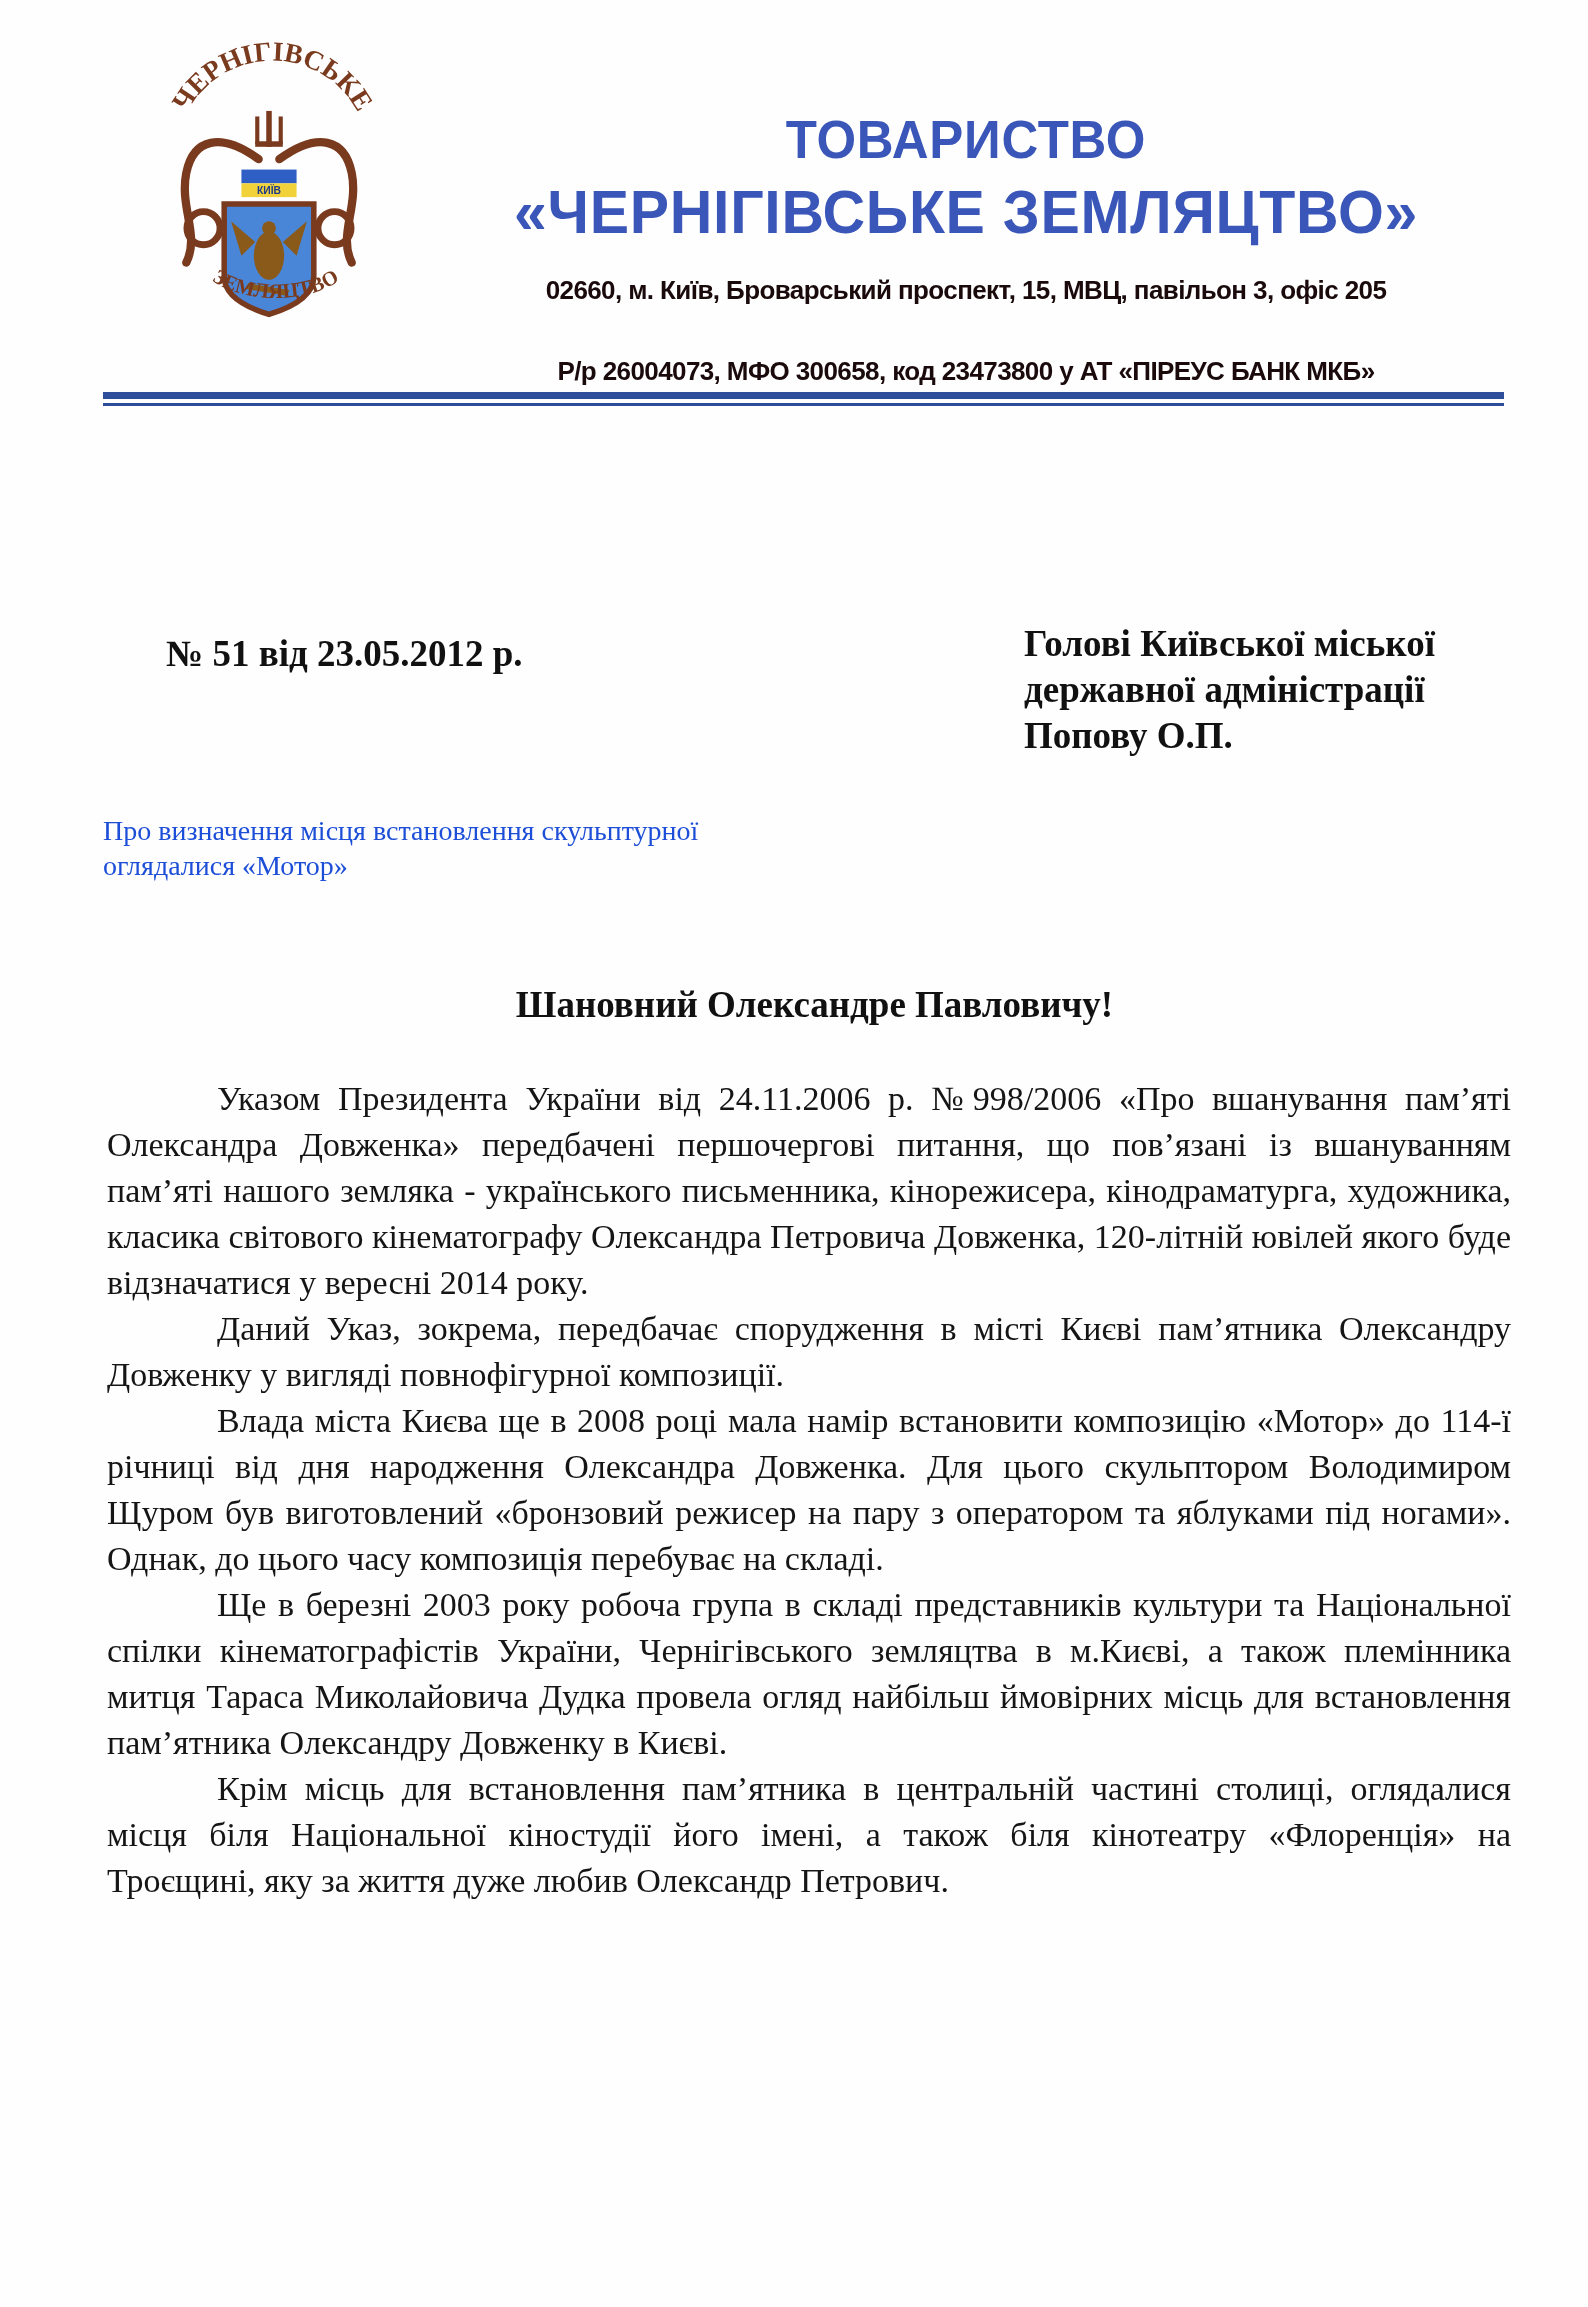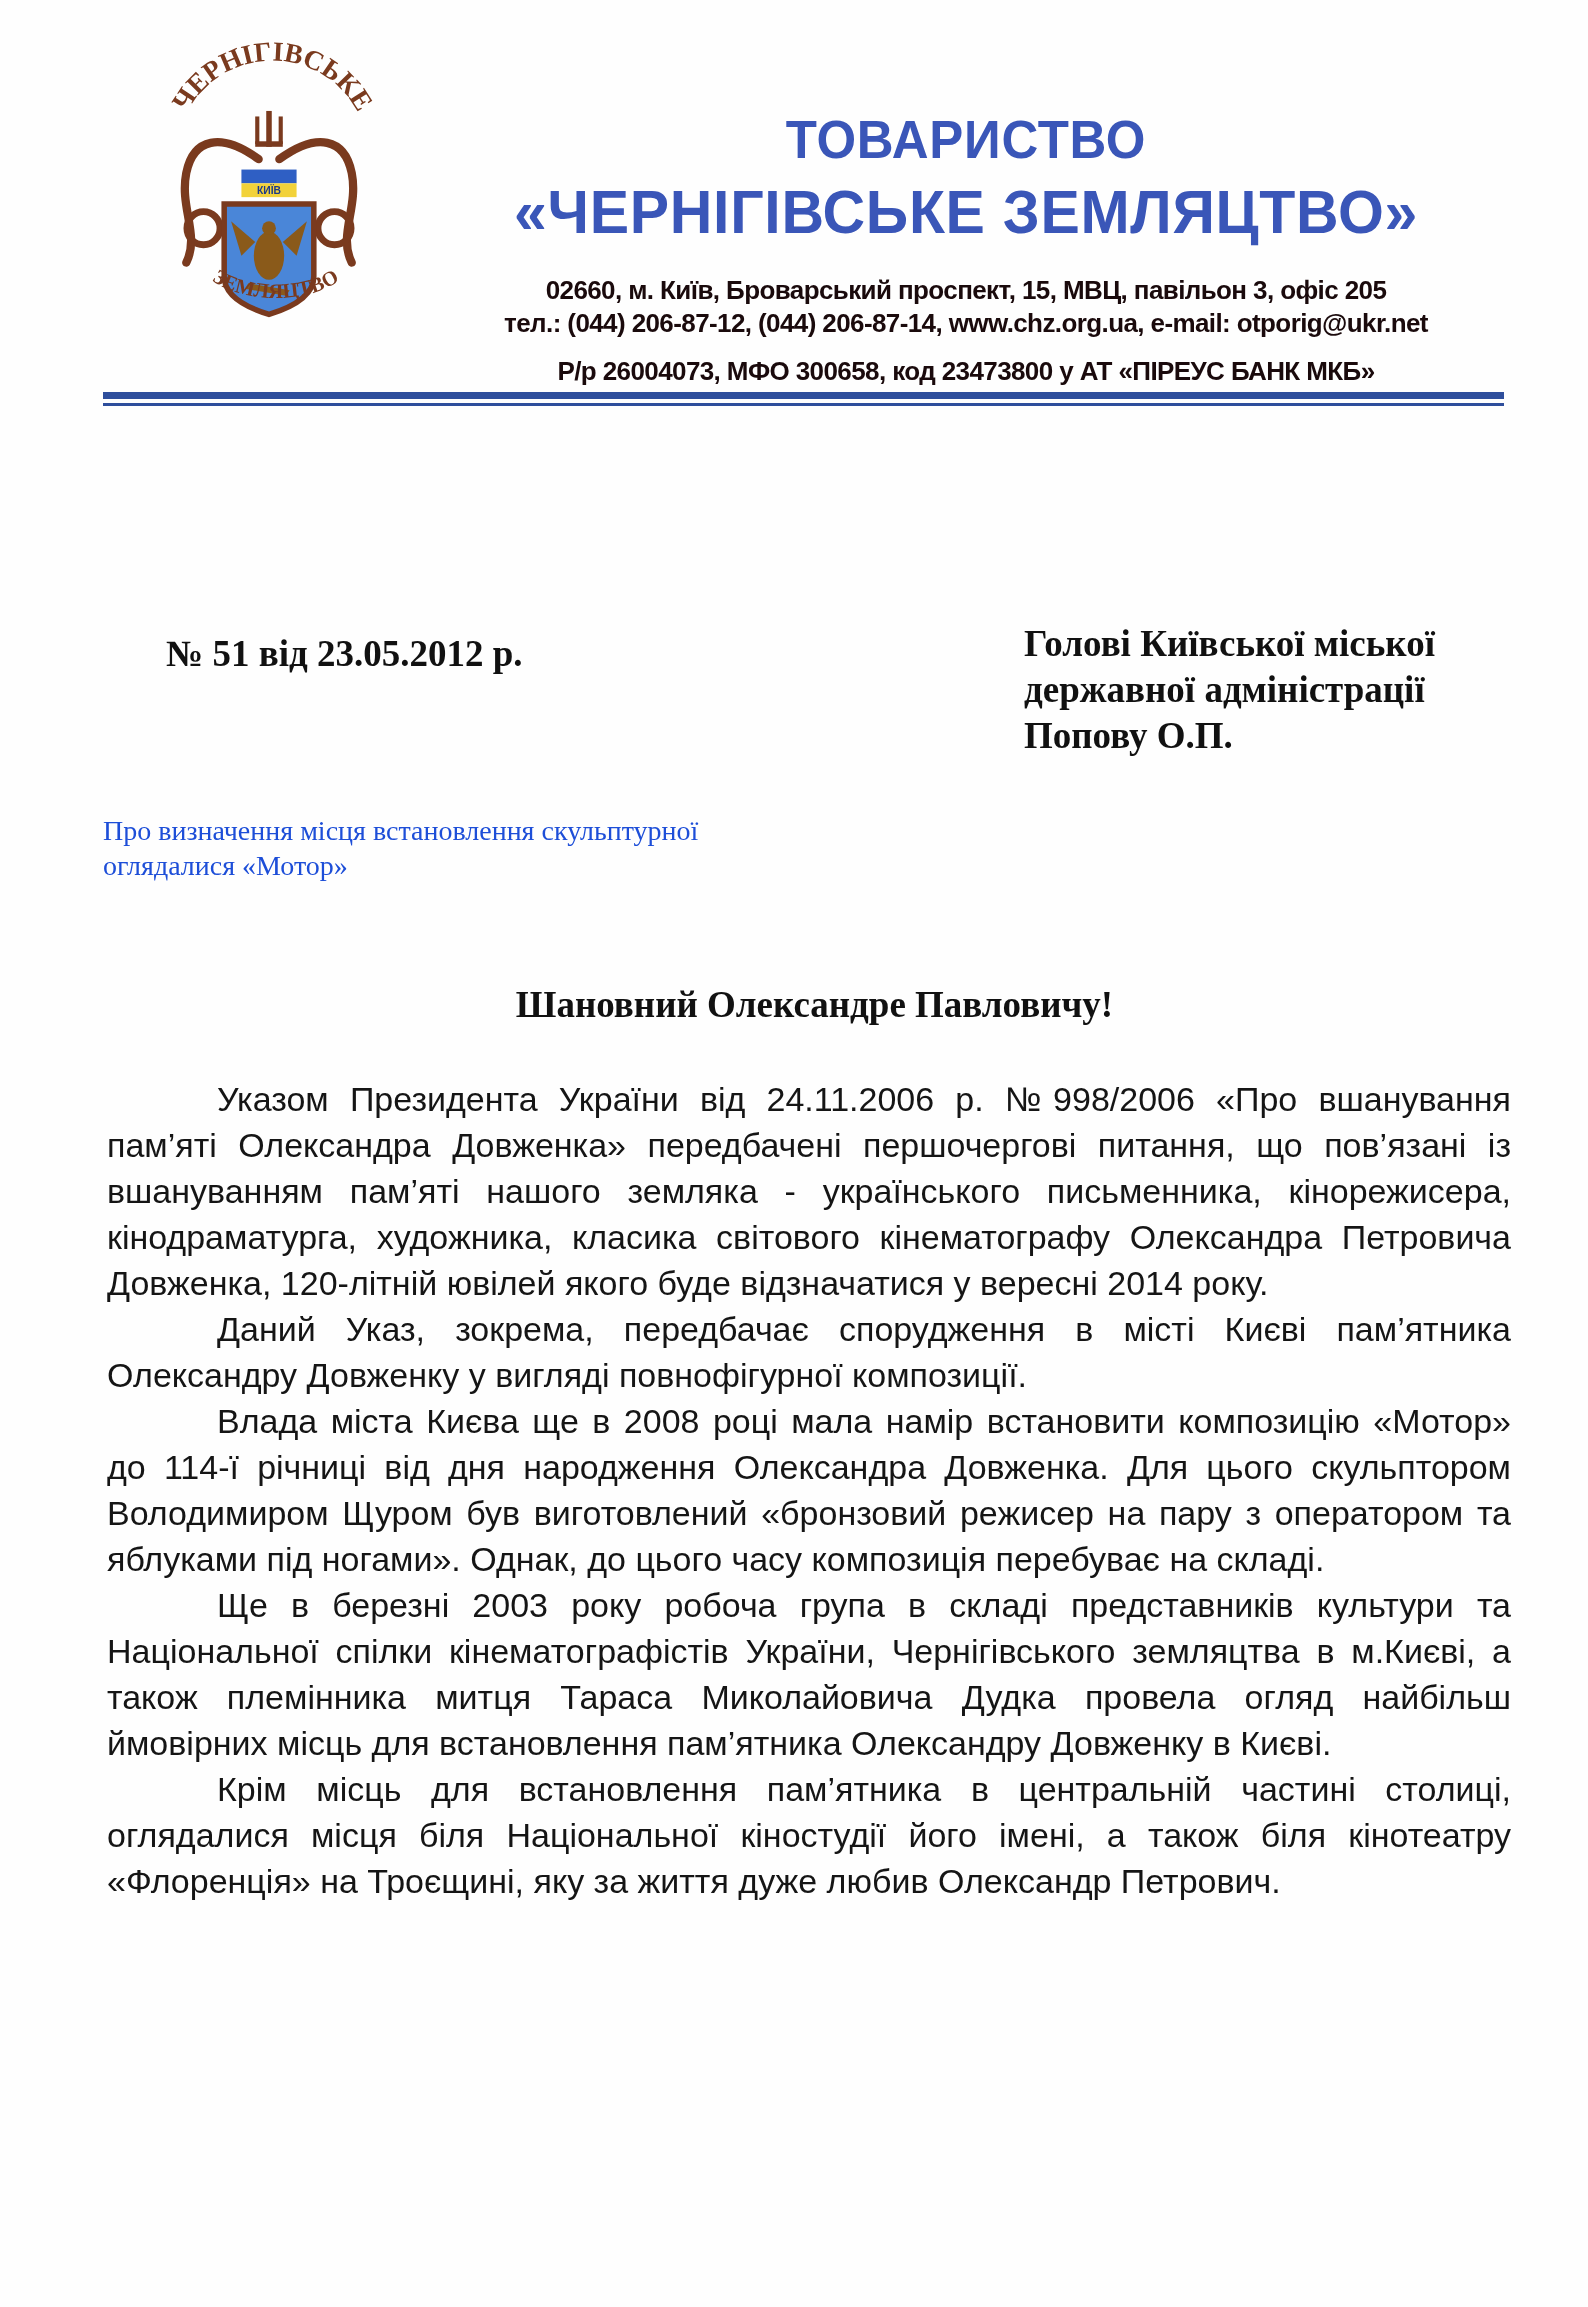--- a/index.html
+++ b/index.html
@@ -33,21 +33,21 @@
     .addressee div { white-space: nowrap; }
 
     .subject { position: absolute; left: 103px; top: 813px; font-family: "Liberation Serif", serif;
       font-size: 28px; line-height: 35px; color: #1d4ed8; }
     .subject div { white-space: nowrap; }
 
     .salutation { position: absolute; left: 0; width: 1589px; top: 983px; text-align: center;
       font-family: "Liberation Serif", serif; font-weight: bold; font-size: 37px; padding-left: 20px; }
 
     .body-text { position: absolute; left: 107px; width: 1404px; top: 1076px;
-      font-family: Liberation Sans, sans-serif; font-size: 34px; line-height: 46px; color: #151515; }
+      font-family: Liberation Serif, serif; font-size: 34px; line-height: 46px; color: #151515; }
     .body-text p { margin: 0; text-align: justify; text-indent: 110px; }
   </style>
 </head>
 <body>
 
 <div class="page">
 
   <svg class="emblem" viewBox="0 0 380 420">
     <defs>
       <path id="arcTop" d="M 60 150 A 140 140 0 0 1 330 150"></path>
@@ -88,21 +88,20 @@
     </g>
     <text font-family="Liberation Serif, serif" font-weight="bold" font-size="30" fill="#7a3a1e">
       <textPath href="#arcBottom" startOffset="50%" text-anchor="middle">ЗЕМЛЯЦТВО</textPath>
     </text>
   </svg>
 
   <div class="org-title l1">ТОВАРИСТВО</div>
   <div class="org-title l2">«ЧЕРНІГІВСЬКЕ ЗЕМЛЯЦТВО»</div>
 
   <div class="contact c1">02660, м. Київ, Броварський проспект, 15, МВЦ, павільон 3, офіс 205</div>
-  <div class="contact c2">тел.: (044) 206-87-12, (044) 206-87-14, www.chz.org.ua, e-mail: otporig@ukr.net</div>
   <div class="contact c3">Р/р 26004073, МФО 300658, код 23473800 у АТ «ПІРЕУС БАНК МКБ»</div>
 
   <div class="rule thick"></div>
   <div class="rule thin"></div>
 
   <div class="ref">№ 51 від 23.05.2012 р.</div>
 
   <div class="addressee">
     <div>Голові Київської міської</div>
     <div>державної адміністрації</div>

